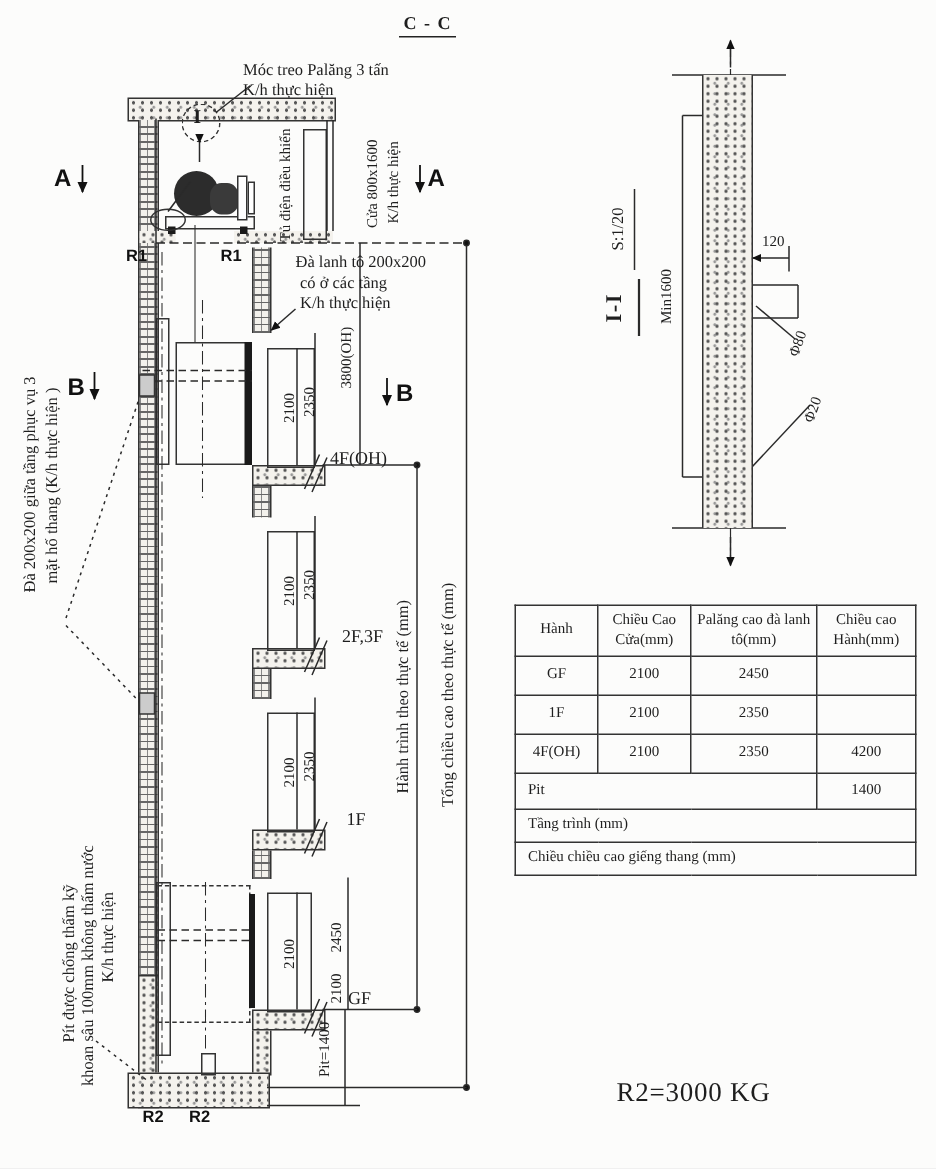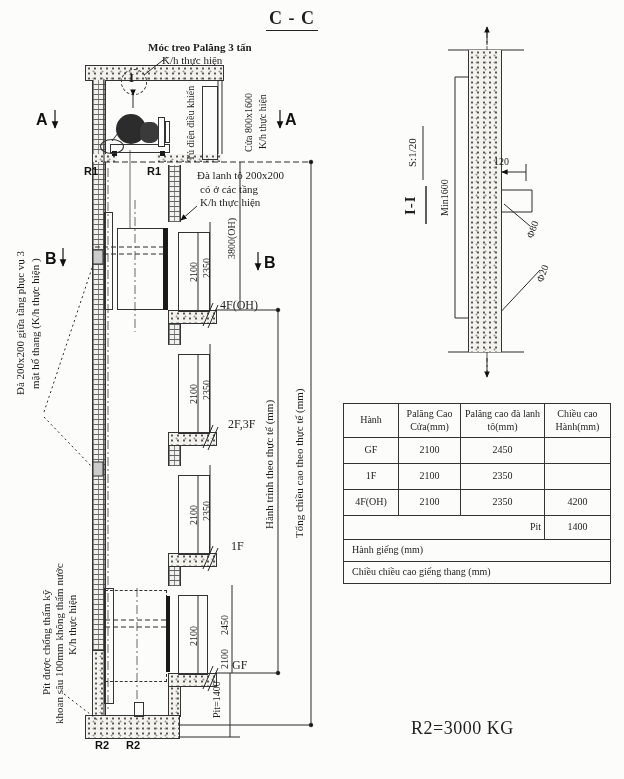--- a/index.html
+++ b/index.html
@@ -23,21 +23,21 @@
       radial-gradient(circle,#555 0.9px,transparent 1.3px),
       radial-gradient(circle,#999 0.8px,transparent 1.2px);
     background-size:6px 5px,9px 7px;background-position:0 0,3px 2px;}
   .box{position:absolute;border:1px solid #333;}
   .boxd{position:absolute;border:1px dashed #333;}
   .blk{position:absolute;background:#1a1a1a;}
   .marker{position:absolute;font-family:"Liberation Sans","DejaVu Sans",sans-serif;
           font-weight:bold;font-size:16px;color:#111;}
   .rlab{position:absolute;font-family:"Liberation Sans","DejaVu Sans",sans-serif;
         font-weight:bold;font-size:11px;color:#111;}
-  .title{position:absolute;font-size:18px;font-weight:bold;letter-spacing:1px;
+  .title{position:absolute;font-size:12px;font-weight:bold;letter-spacing:1px;
          border-bottom:1.5px solid #222;padding:0 3px 1px 3px;}
   .dim{font-size:10px;}
   .note{font-size:11px;}
   svg{position:absolute;left:0;top:0;pointer-events:none;}
   table.spec{position:absolute;left:343px;top:403px;width:267px;border-collapse:collapse;
       font-size:10px;table-layout:fixed;color:#1e1e1e;}
   table.spec td,table.spec th{border:1px solid #333;padding:1px 3px;text-align:center;
       font-weight:normal;line-height:1.25;overflow:hidden;}
   .loads{position:absolute;font-size:18px;letter-spacing:0.5px;}
 </style>
@@ -192,21 +192,21 @@
       <line x1="526" y1="164" x2="526" y2="181"></line>
 
       <line x1="530" y1="226" x2="504" y2="204"></line>
       <line x1="540" y1="270" x2="481" y2="333"></line>
 
       <line x1="426" y1="186" x2="426" y2="224" stroke-width="1.5"></line>
       <line x1="423" y1="126" x2="423" y2="180"></line>
     </g>
   </svg>
 
-  <div class="ht note" style="left:148px;top:41px;font-weight:bold;">Móc treo Palăng 3 tấn</div>
+  <div class="ht note" style="left:162px;top:41px;">Móc treo Palăng 3 tấn</div>
   <div class="ht note" style="left:162px;top:54px;">K/h thực hiện</div>
 
   <div class="marker" style="left:36px;top:111px;">A</div>
   <div class="marker" style="left:285px;top:111px;">A</div>
   <div class="marker" style="left:45px;top:250px;">B</div>
   <div class="marker" style="left:264px;top:254px;">B</div>
 
   <div class="vt note" style="left:185px;top:88px;height:70px;font-size:10px;">Tủ điện điều khiển</div>
   <div class="vt note" style="left:243px;top:84px;height:76px;font-size:10px;">Cửa 800x1600</div>
   <div class="vt note" style="left:257px;top:84px;height:76px;font-size:10px;">K/h thực hiện</div>
@@ -244,35 +244,35 @@
 
   <div class="vt dim" style="left:226px;top:210px;height:56px;font-size:10px;">3800(OH)</div>
   <div class="vt" style="left:263px;top:382px;height:165px;font-size:11px;">Hành trình theo thực tế (mm)</div>
   <div class="vt" style="left:293px;top:368px;height:190px;font-size:11px;">Tổng chiều cao theo thực tế (mm)</div>
   <div class="vt dim" style="left:211px;top:676px;height:48px;">Pit=1400</div>
 
   <div class="conc" style="left:468px;top:50px;width:32px;height:302px;border-top:none;border-bottom:none;"></div>
   <div class="vt" style="left:402px;top:186px;height:38px;font-size:15px;font-weight:bold;letter-spacing:1px;">I-I</div>
   <div class="vt" style="left:406px;top:126px;height:54px;font-size:11px;">S:1/20</div>
   <div class="vt dim" style="left:439px;top:166px;height:64px;">Min1600</div>
-  <div class="ht dim" style="left:494px;top:156px;">120</div>
+  <div class="ht dim" style="left:508px;top:156px;">120</div>
   <div class="vt dim" style="left:527px;top:212px;height:34px;transform:rotate(200deg);">Φ80</div>
   <div class="vt dim" style="left:537px;top:256px;height:34px;transform:rotate(200deg);">Φ20</div>
 
   <table class="spec">
     <colgroup>
         <col style="width:55px">
         <col style="width:62px">
         <col style="width:84px">
         <col style="width:66px">
       </colgroup>
     <tbody>
         <tr style="height:34px;">
       <th>Hành</th>
-      <th>Palăng Cao Cửa(mm)</th>
+      <th>Chiều Cao Cửa(mm)</th>
       <th>Palăng cao đà lanh tô(mm)</th>
       <th>Chiều cao Hành(mm)</th>
     </tr>
     <tr style="height:26px;">
       <td>GF</td>
       <td>2100</td>
       <td>2450</td>
       <td></td>
     </tr>
     <tr style="height:26px;">
@@ -281,25 +281,25 @@
       <td>2350</td>
       <td></td>
     </tr>
     <tr style="height:26px;">
       <td>4F(OH)</td>
       <td>2100</td>
       <td>2350</td>
       <td>4200</td>
     </tr>
     <tr style="height:24px;">
-      <td colspan="3" style="text-align:right;padding-left:8px;">Pit</td>
+      <td colspan="3" style="text-align:left;padding-left:8px;">Pit</td>
       <td>1400</td>
     </tr>
     <tr style="height:22px;">
-      <td colspan="4" style="text-align:left;padding-left:8px;">Hành giếng (mm)</td>
+      <td colspan="4" style="text-align:left;padding-left:8px;">Tầng trình (mm)</td>
     </tr>
     <tr style="height:22px;">
       <td colspan="4" style="text-align:left;padding-left:8px;">Chiều chiều cao giếng thang (mm)</td>
     </tr>
   </tbody>
     </table>
 
   <div class="loads" style="left:411px;top:718px;">R2=3000 KG</div>
 
 </div>

